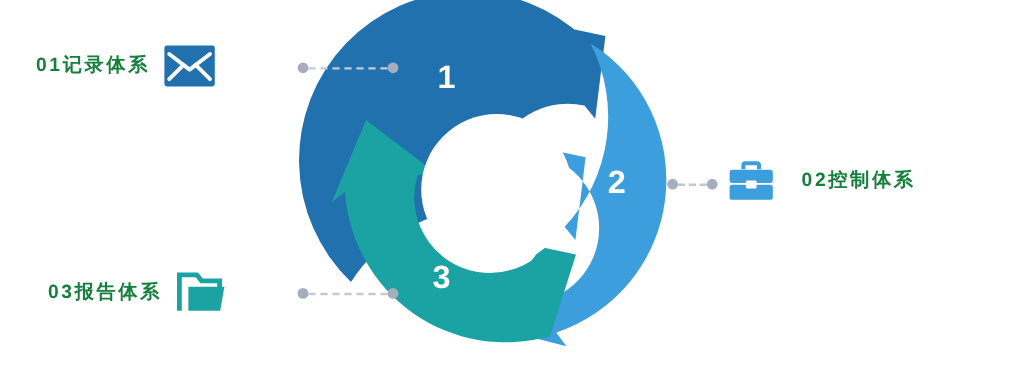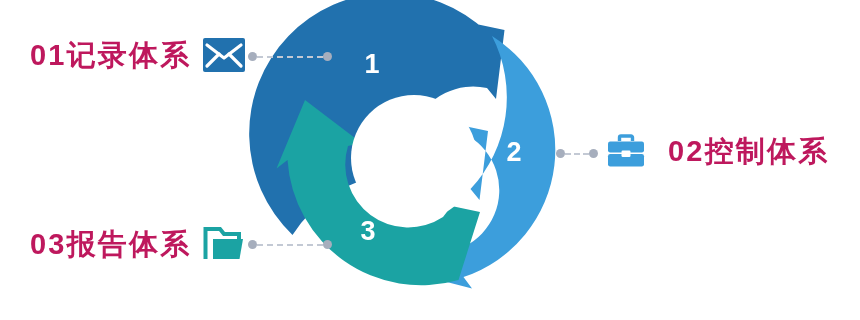--- a/index.html
+++ b/index.html
@@ -25,40 +25,40 @@
   }
 
   
   .label-row {
     position: absolute;
     display: flex;
     align-items: center;
     white-space: nowrap;
   }
   .label-text {
-    font-size: 29px;
+    font-size: 16px;
     font-weight: 700;
-    color: #be185d;
+    color: #15803d;
     letter-spacing: 2.2px;
     line-height: 1;
   }
   .label-icon {
     display: block;
   }
 
   
   #label-01 {
     left: 30px;
     top: 38px;
   }
   #label-01 .label-icon { margin-left: 12px; }
 
   
   #label-03 {
-    left: 30px;
+    left: 40px;
     top: 225px;
   }
   #label-03 .label-icon { margin-left: 12px; }
 
   
   #label-02 {
     left: 606px;
     top: 133px;
     align-items: center;
   }

